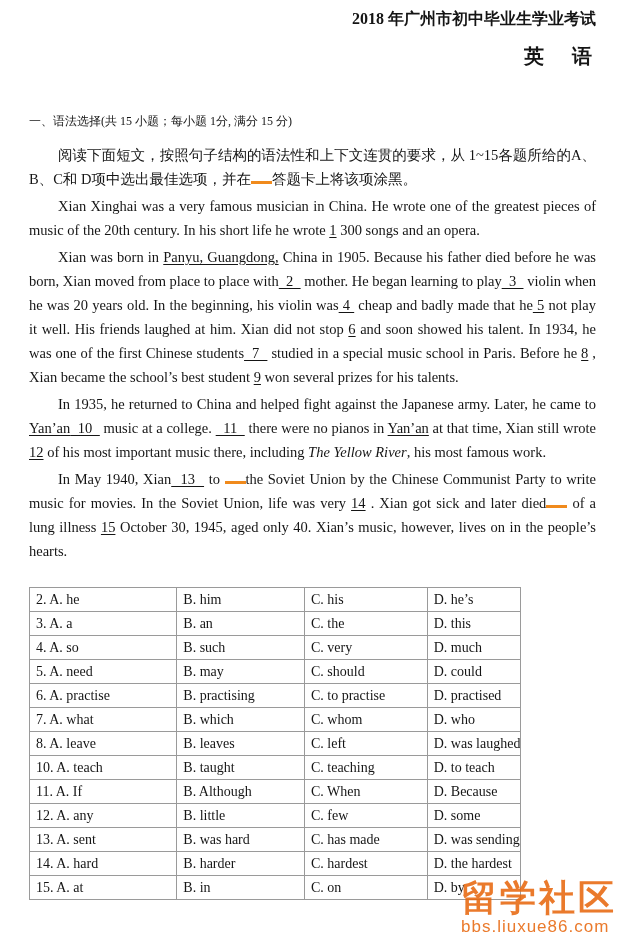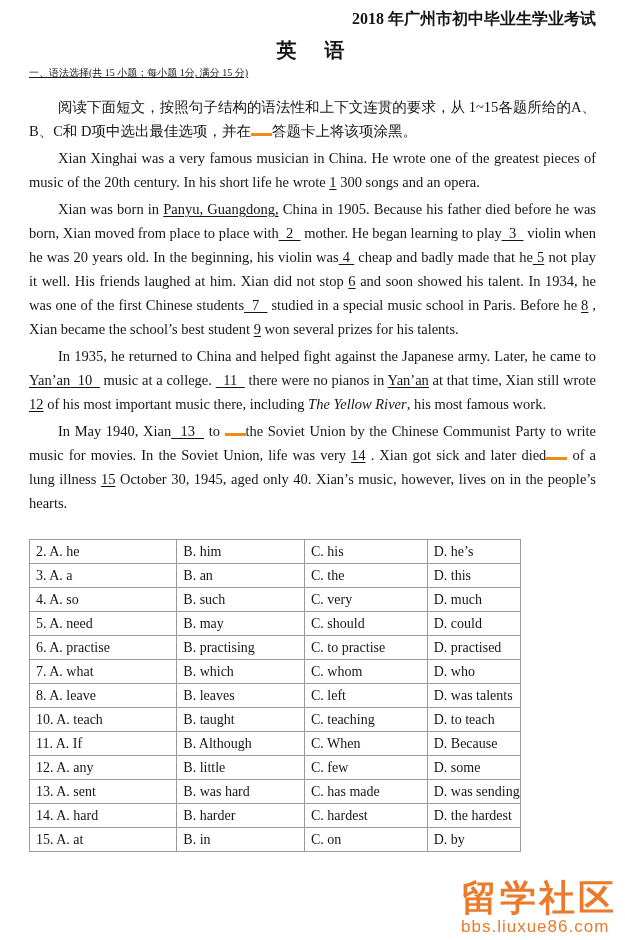--- a/index.html
+++ b/index.html
@@ -8,25 +8,25 @@
     width: 625px; height: 940px;
     position: relative; overflow: hidden;
     font-family: "Liberation Serif", "DejaVu Serif", serif;
     color: #151515;
   }
   .page { padding: 8px 29px 0 29px; }
   .doc-title {
     text-align: right; font-weight: bold; font-size: 16px; line-height: 21px;
   }
   .doc-subject {
-    text-align: center; font-weight: bold; font-size: 20px; line-height: 26px;
-    margin-top: 8px; letter-spacing: 4px;
+    text-align: right; font-weight: bold; font-size: 20px; line-height: 26px;
+    margin-top: 14px; letter-spacing: 4px;
   }
   .section-heading {
-    font-size: 10px; line-height: 20px; text-decoration: underline;
+    margin-top: 42px; font-size: 12px; line-height: 20px;
   }
   .para, .instructions {
     font-size: 14.5px; line-height: 24px; text-align: justify;
     text-indent: 2em; margin: 0 0 3px 0;
   }
   .instructions { margin-top: 12px; }
   .u { text-decoration: underline; text-underline-offset: 2px; white-space: pre-wrap; }
   .i { font-style: italic; }
   .hmark {
     display: inline-block; width: 21px; height: 11px;
@@ -110,21 +110,21 @@
         <tr>
           <td>7. A. what</td>
           <td>B. which</td>
           <td>C. whom</td>
           <td>D. who</td>
         </tr>
         <tr>
           <td>8. A. leave</td>
           <td>B. leaves</td>
           <td>C. left</td>
-          <td>D. was talents</td>
+          <td>D. was laughed</td>
         </tr>
         <tr>
           <td>10. A. teach</td>
           <td>B. taught</td>
           <td>C. teaching</td>
           <td>D. to teach</td>
         </tr>
         <tr>
           <td>11. A. If</td>
           <td>B. Although</td>

